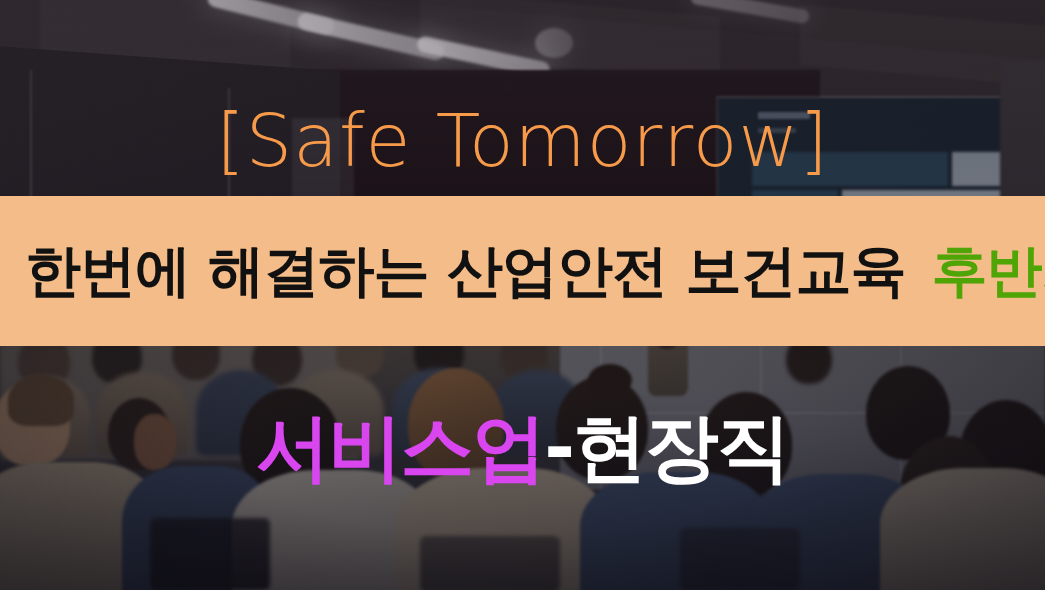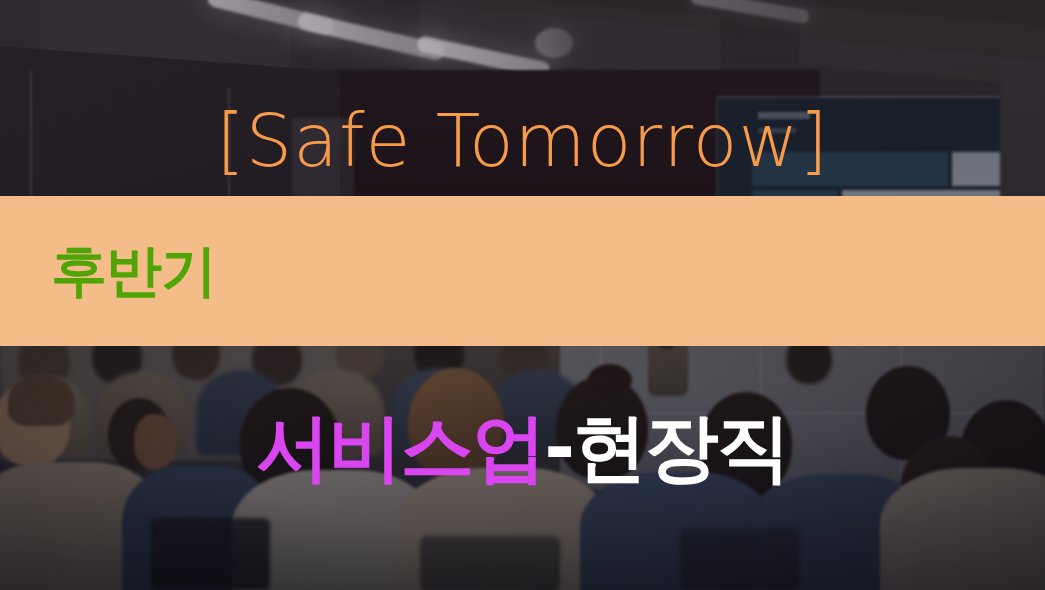--- a/index.html
+++ b/index.html
@@ -285,20 +285,21 @@
       <div class="crowd-vig"></div>
     </div>
 
     <div class="grade"></div>
   </div>
 
   <div class="title" style="color: rgb(247, 155, 75);">[Safe Tomorrow]</div>
 
   <div class="strip" style="background: rgb(244, 188, 137);">
     <div class="strip-inner">
+      <span class="strip-main" style="color: rgb(17, 17, 17);">한번에 해결하는 산업안전 보건교육</span>
       <span class="strip-accent" style="color: rgb(79, 164, 6);">후반기</span>
     </div>
   </div>
 
   <div class="subtitle">
     <span class="sub-a" style="color: #d946ef;">서비스업</span><span class="sub-b" style="color: rgb(255, 255, 255);">-현장직</span>
   </div>
 
 </div>
 

